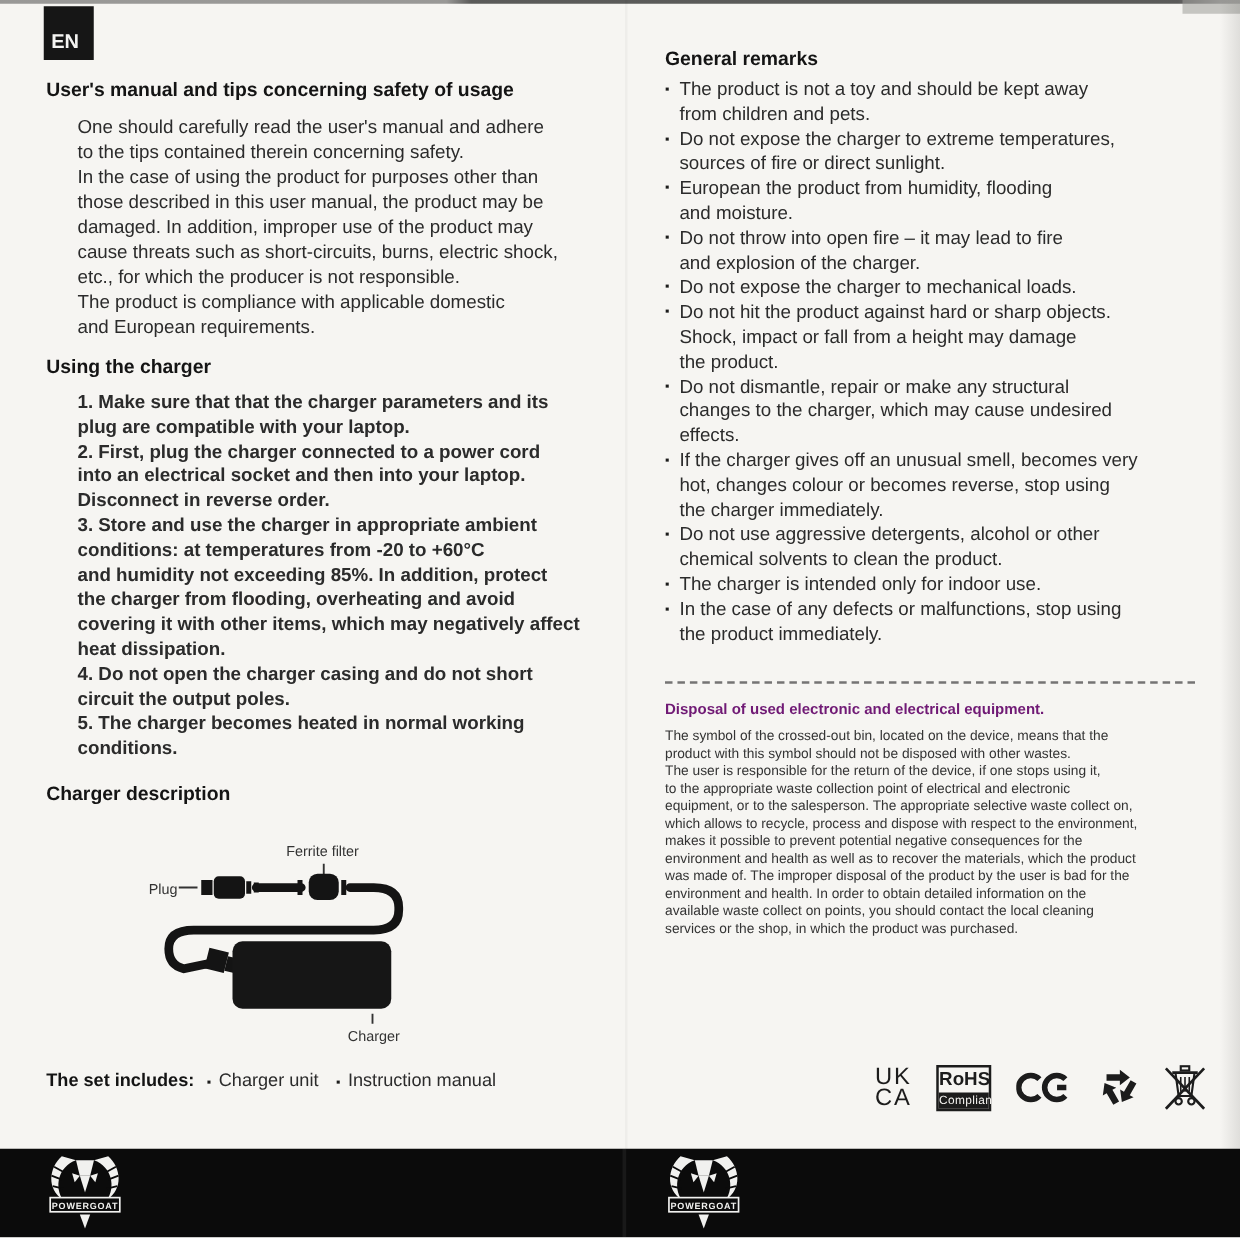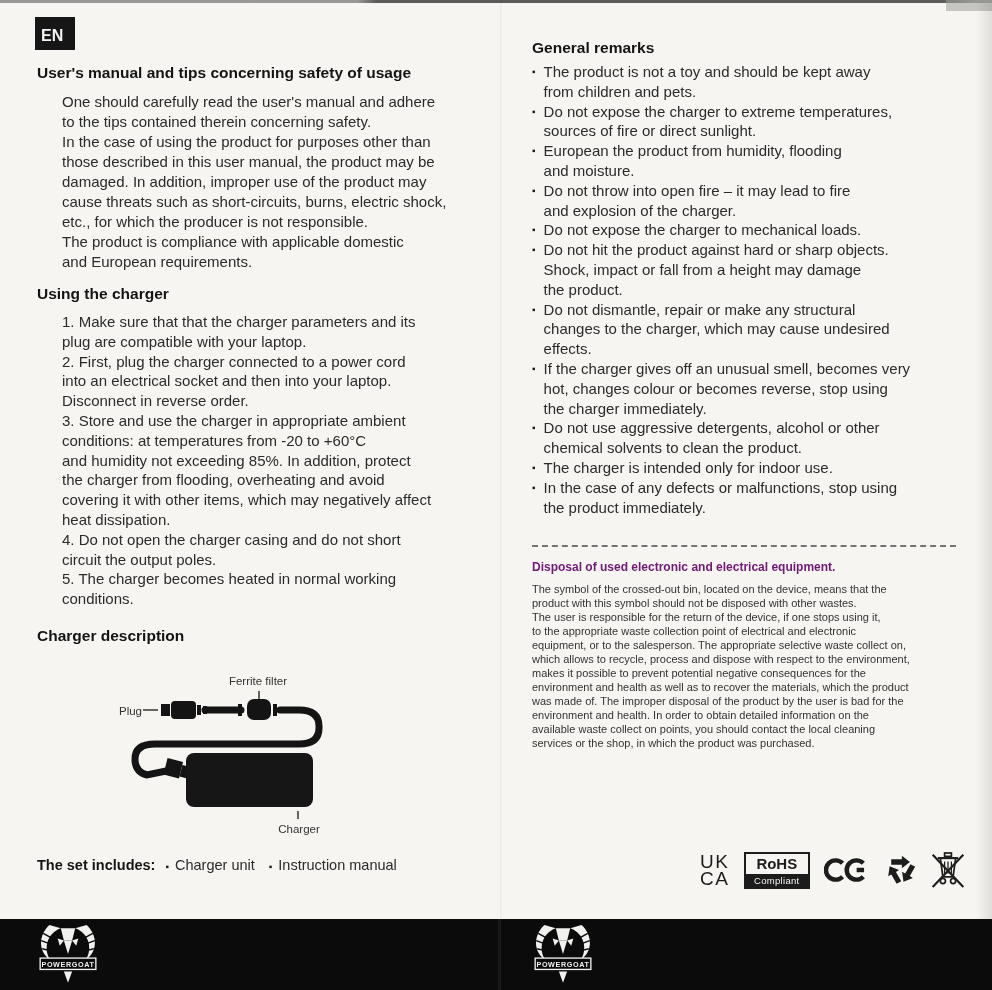--- a/index.html
+++ b/index.html
@@ -11,32 +11,32 @@
     color:#2b2b2b;
   }
   
   .scan-top { position:absolute; top:0; left:0; width:992px; height:3px;
     background:linear-gradient(90deg, rgba(40,40,40,.45) 0 36%, rgba(25,25,25,.7) 38% 95%, rgba(40,40,40,.35)); }
   .corner-tr { position:absolute; top:0; right:0; width:46px; height:11px; background:#9d9c99; opacity:.55; }
   .edge-right { position:absolute; top:0; right:0; bottom:0; width:16px;
     background:linear-gradient(90deg, rgba(0,0,0,0), rgba(55,55,52,.12)); }
   .seam { position:absolute; top:0; bottom:0; left:500px; width:2px; background:rgba(0,0,0,.03); }
 
-  .en-badge { position:absolute; left:35px; top:17px; width:40px; height:33px; background:#161616;
+  .en-badge { position:absolute; left:35px; top:5px; width:40px; height:43px; background:#161616;
     color:#f4f4f2; font-weight:bold; font-size:16px; display:flex; align-items:flex-end; padding:5px 6px; }
 
   h1,h2 { font-size:15.5px; font-weight:bold; color:#141414; }
   .pre { white-space:pre-line; }
   .body { font-size:15px; line-height:20px;margin-left:25px; }
 
   .col-left { position:absolute; left:37px; top:0; width:470px; }
   .l-title { position:absolute; top:64px; width:470px; }
   .l-intro { position:absolute; top:92px; width:470px; }
   .l-using-h { position:absolute; top:285px; }
-  .l-steps { position:absolute; top:312px; width:470px; line-height:19.8px; }
+  .l-steps { position:absolute; top:312px; width:470px; line-height:19.8px;font-weight:bold; }
   .l-chgdesc-h { position:absolute; top:627px; }
   .l-diagram { position:absolute; left:0; top:658px; }
   .diagram-label { font-size:11.5px; fill:#333; }
 
   .set-includes { position:absolute; top:857px; width:470px; font-size:14.5px; display:flex; align-items:flex-end; gap:10px; }
   .set-includes .lbl { font-weight:bold; color:#141414; }
   .si-items { display:flex; gap:14px; }
   .si-item { display:flex; align-items:baseline; gap:6px; }
   .mk { font-size:10px; color:#1c1c1c; }
 
@@ -46,21 +46,21 @@
   .remark { display:flex; gap:8px; font-size:15px; line-height:19.8px; }
   .remark .mk { line-height:19.8px; }
   .remark-text { width:415px; }
   .dashes { position:absolute; top:545px; width:424px; border-top:2px dashed #555; opacity:.8; }
   .r-disposal-h { position:absolute; top:560px; font-size:12px; font-weight:bold; color:#701a75; }
   .r-disposal-p { position:absolute; top:582px; width:432px; font-size:11px; line-height:14px; color:#333; }
 
   .marks-row { position:absolute; left:168px; top:845px; width:265px; height:50px;
     display:flex; align-items:center; justify-content:space-between; color:#1c1c1c; }
   .ukca { display:flex; flex-direction:column; font-weight:normal; font-size:19px; line-height:17px; letter-spacing:1.5px; }
-  .rohs { width:66px; border:2.5px solid #1c1c1c; text-align:center; background:#f6f5f2; }
+  .rohs { width:44px; border:2.5px solid #1c1c1c; text-align:center; background:#f6f5f2; }
   .rohs-top { display:block; font-weight:bold; font-size:15px; line-height:20px; }
   .rohs-bottom { display:block; background:#1c1c1c; color:#f6f5f2; font-size:9.5px; line-height:13px; letter-spacing:.3px; }
   .mark-svg { display:block; }
 
   .footer { position:absolute; left:0; top:919px; width:992px; height:71px; background:#0b0b0b; }
   .footer::after { content:""; position:absolute; left:498px; top:0; bottom:0; width:3px; background:rgba(255,255,255,.06); }
   .goat { position:absolute; top:5px; }
   .goat-1 { left:35px; }
   .goat-2 { left:530px; }
   .goat text { font-weight:bold; letter-spacing:.6px; }

